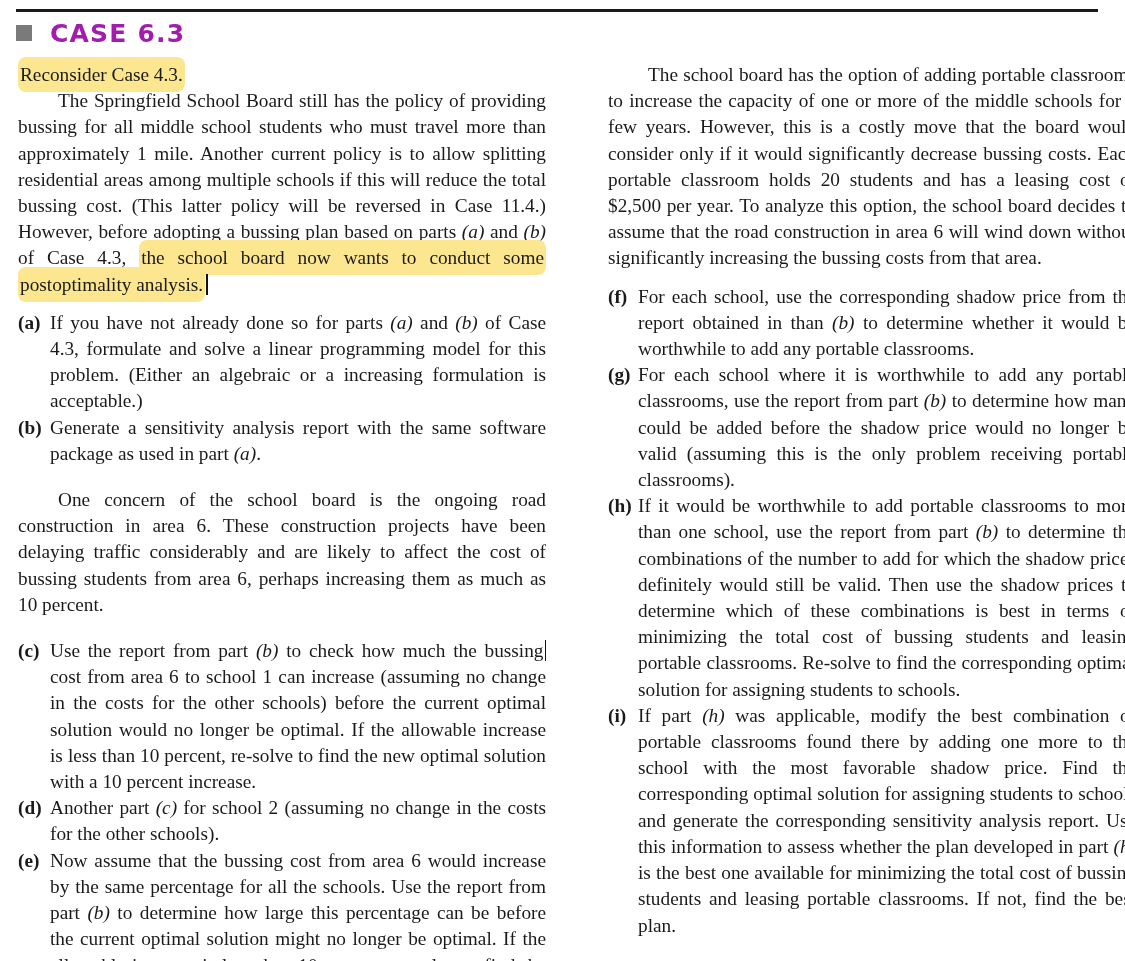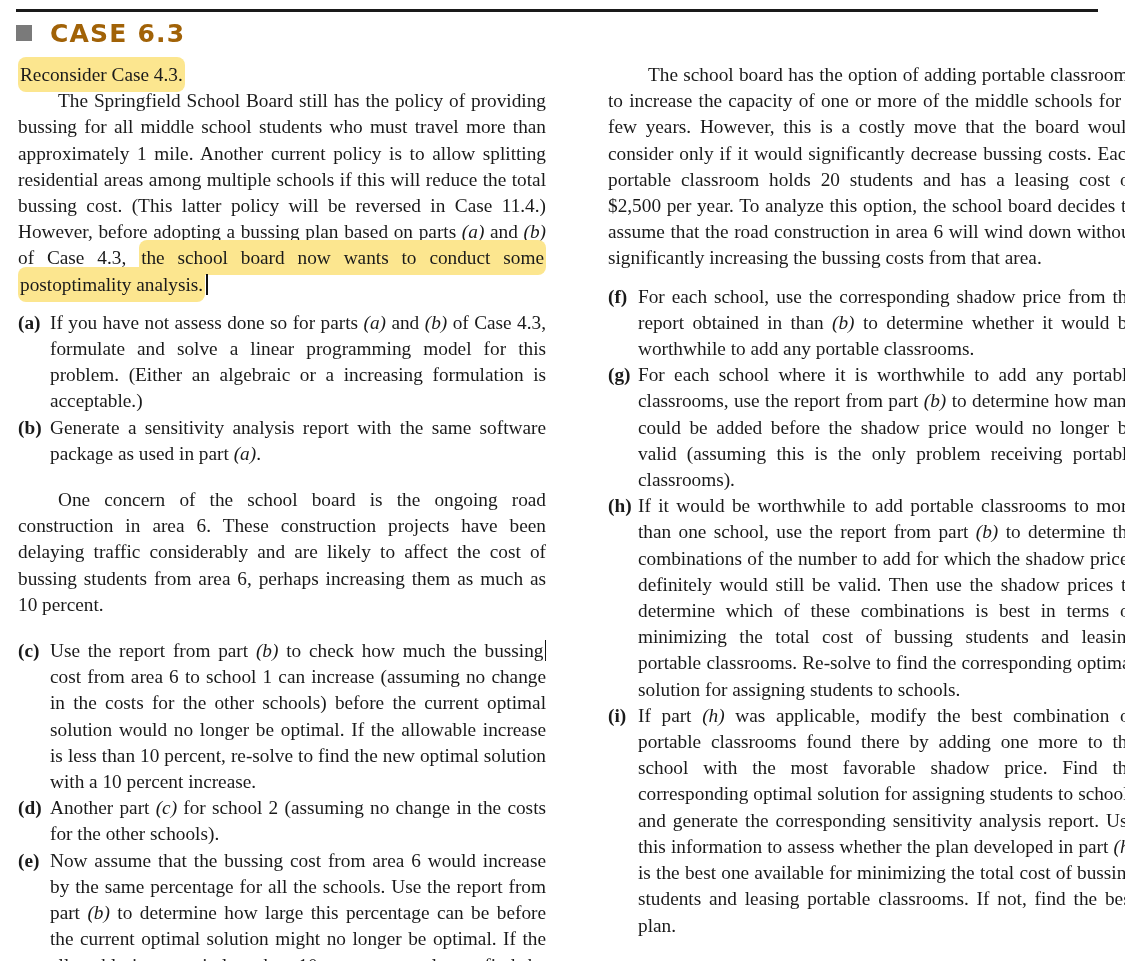--- a/index.html
+++ b/index.html
@@ -1,21 +1,21 @@
 <!DOCTYPE html>
 <html><head>
 <meta charset="utf-8">
 <style>
   html, body { margin: 0; padding: 0; background: #ffffff; }
   body { width: 1125px; height: 961px; position: relative; overflow: hidden;
          font-family: "Liberation Serif", "DejaVu Serif", serif; color: #1a1a1a; }
   .rule { position: absolute; left: 16px; top: 9px; width: 1082px; height: 3px; background: #1a1a1a; }
   .title { position: absolute; left: 16px; top: 14px; height: 38px; display: flex; align-items: center;
            font-family: "DejaVu Sans", "Liberation Sans", sans-serif; font-weight: bold; font-size: 25px;
-           letter-spacing: 1.2px; color: #a16207; white-space: nowrap; }
+           letter-spacing: 1.2px; color: #a21caf; white-space: nowrap; }
   .title .sq { width: 16px; height: 16px; background: #7a7a7a; margin-right: 18px; display: inline-block; }
   .title .num { margin-right: 30px; }
   .col { position: absolute; font-size: 19.3px; line-height: 26.2px; text-align: justify; }
   .left { left: 18px; top: 62px; width: 528px; }
   .right { left: 572px; top: 62px; width: 528px; margin-left: 36px; }
   p { margin: 0; }
   .indent { text-indent: 40px; }
   .hl { background: #fce68f; border-radius: 8px; padding: 7px 2px; box-decoration-break: clone; -webkit-box-decoration-break: clone; }
   .cursor { display: inline-block; width: 1.5px; height: 21px; background: #111; vertical-align: -4px; margin-left: 1px; }
   .item { position: relative; padding-left: 32px; margin: 0; }
@@ -34,21 +34,21 @@
   <span class="num">CASE 6.3</span>
 </div>
 
 <div class="col left">
   <p><span class="hl">Reconsider Case 4.3.</span></p>
   <p class="indent"><span>The Springfield School Board still has the policy of providing bussing for all middle school students who must travel more than approximately 1 mile. Another current policy is to allow splitting residential areas among multiple schools if this will reduce the total bussing cost. (This latter policy will be reversed in Case 11.4.) However, before adopting a bussing plan based on parts </span><i>(a)</i><span> and </span><i>(b)</i><span> of Case 4.3,</span> <span class="hl">the school board now wants to conduct some postoptimality analysis.</span><span class="cursor"></span></p>
 
   <div class="gap-s"></div>
 
   <p class="item">
-    <span class="lbl">(a)</span><span>If you have not assess done so for parts </span><i>(a)</i><span> and </span><i>(b)</i><span> of Case 4.3, formulate and solve a linear programming model for this problem. (Either an algebraic or a increasing formulation is acceptable.)</span>
+    <span class="lbl">(a)</span><span>If you have not already done so for parts </span><i>(a)</i><span> and </span><i>(b)</i><span> of Case 4.3, formulate and solve a linear programming model for this problem. (Either an algebraic or a increasing formulation is acceptable.)</span>
   </p>
   <p class="item">
     <span class="lbl">(b)</span><span>Generate a sensitivity analysis report with the same software package as used in part </span><i>(a)</i><span>.</span>
   </p>
 
   <div class="gap-m"></div>
 
   <p class="indent">One concern of the school board is the ongoing road construction in area 6. These construction projects have been delaying traffic considerably and are likely to affect the cost of bussing students from area 6, perhaps increasing them as much as 10 percent.</p>
 
   <div class="gap-m"></div>

